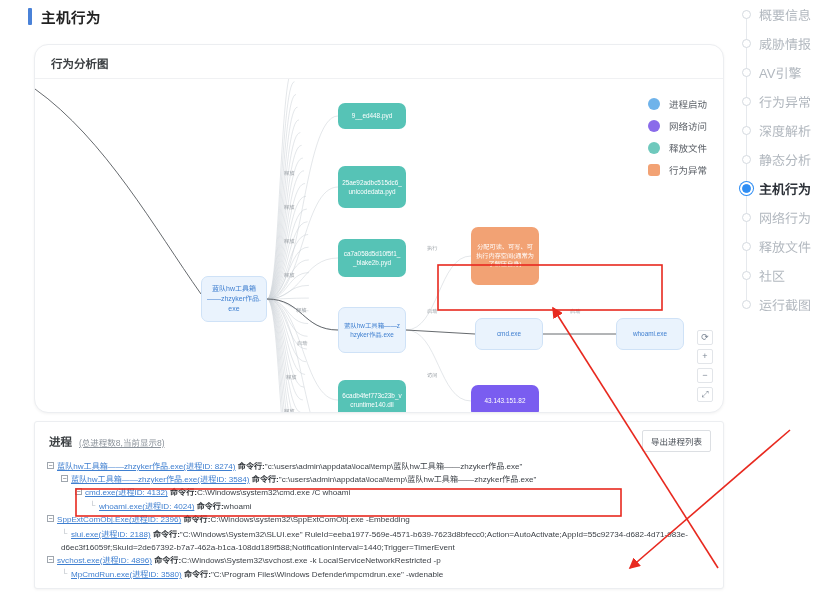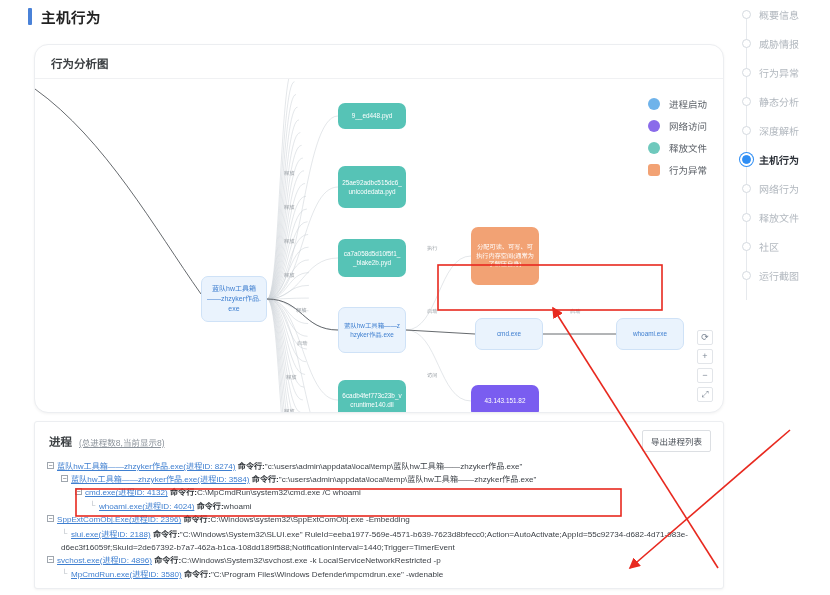--- a/index.html
+++ b/index.html
@@ -200,21 +200,21 @@
   .nav-dot {
     width: 9px; height: 9px; border-radius: 50%;
     border: 1px solid #d5dae0; background: #fff;
     flex: none; margin-left: 4px;
     z-index: 2;
   }
   .nav-item.active .nav-dot {
     border-color: #2f8ef4; background: #2f8ef4;
     box-shadow: 0 0 0 2px #fff, 0 0 0 3px #2f8ef4;
   }
-  .nav-label { font-size: 10px; color: #b2b8bf; white-space: nowrap; }
+  .nav-label { font-size: 13px; color: #b2b8bf; white-space: nowrap; }
   .nav-item.active .nav-label { color: #2c3138; font-weight: bold; }
 </style>
 </head>
 <body>
 
 <div id="root">
 
   <div class="page-title-wrap">
     <div class="title-bar"></div>
     <div class="page-title">主机行为</div>
@@ -354,21 +354,21 @@
 
   <div class="proc-card">
     <div class="proc-head">
       <span class="h1">进程</span>
       <span class="h2">(总进程数8,当前显示8)</span>
     </div>
     <button class="export-btn">导出进程列表</button>
     <div class="proc-tree" id="proc-tree">
         <div class="trow ind0"><span class="tbox">−</span><span class="pname">蓝队hw工具箱——zhzyker作品.exe(进程ID: 8274)</span> <span class="ckey">命令行:</span><span class="cval">"c:\users\admin\appdata\local\temp\蓝队hw工具箱——zhzyker作品.exe"</span></div>
         <div class="trow ind1"><span class="tbox">−</span><span class="pname">蓝队hw工具箱——zhzyker作品.exe(进程ID: 3584)</span> <span class="ckey">命令行:</span><span class="cval">"c:\users\admin\appdata\local\temp\蓝队hw工具箱——zhzyker作品.exe"</span></div>
-        <div class="trow ind2"><span class="tbox">−</span><span class="pname">cmd.exe(进程ID: 4132)</span> <span class="ckey">命令行:</span><span class="cval">C:\MpCmdRun\system32\cmd.exe /C whoami</span></div>
+        <div class="trow ind2"><span class="tbox">−</span><span class="pname">cmd.exe(进程ID: 4132)</span> <span class="ckey">命令行:</span><span class="cval">C:\Windows\system32\cmd.exe /C whoami</span></div>
         <div class="trow ind3"><span class="tleaf">└</span><span class="pname">whoami.exe(进程ID: 4024)</span> <span class="ckey">命令行:</span><span class="cval">whoami</span></div>
         <div class="trow ind0"><span class="tbox">−</span><span class="pname">SppExtComObj.Exe(进程ID: 2396)</span> <span class="ckey">命令行:</span><span class="cval">C:\Windows\system32\SppExtComObj.exe -Embedding</span></div>
         <div class="trow ind1"><span class="tleaf">└</span><span class="pname">slui.exe(进程ID: 2188)</span> <span class="ckey">命令行:</span><span class="cval">"C:\Windows\System32\SLUI.exe" RuleId=eeba1977-569e-4571-b639-7623d8bfecc0;Action=AutoActivate;AppId=55c92734-d682-4d71-983e-d6ec3f16059f;SkuId=2de67392-b7a7-462a-b1ca-108dd189f588;NotificationInterval=1440;Trigger=TimerEvent</span></div>
         <div class="trow ind0"><span class="tbox">−</span><span class="pname">svchost.exe(进程ID: 4896)</span> <span class="ckey">命令行:</span><span class="cval">C:\Windows\System32\svchost.exe -k LocalServiceNetworkRestricted -p</span></div>
         <div class="trow ind1"><span class="tleaf">└</span><span class="pname">MpCmdRun.exe(进程ID: 3580)</span> <span class="ckey">命令行:</span><span class="cval">"C:\Program Files\Windows Defender\mpcmdrun.exe" -wdenable</span></div>
       </div>
   </div>
 
   <div class="sidenav">
     <div class="nav-line"></div>
@@ -376,29 +376,33 @@
         <div class="nav-item">
           <span class="nav-dot"></span>
           <span class="nav-label">概要信息</span>
         </div>
         <div class="nav-item">
           <span class="nav-dot"></span>
           <span class="nav-label">威胁情报</span>
         </div>
         <div class="nav-item">
           <span class="nav-dot"></span>
+          <span class="nav-label">AV引擎</span>
+        </div>
+        <div class="nav-item">
+          <span class="nav-dot"></span>
           <span class="nav-label">行为异常</span>
         </div>
         <div class="nav-item">
           <span class="nav-dot"></span>
+          <span class="nav-label">深度解析</span>
+        </div>
+        <div class="nav-item">
+          <span class="nav-dot"></span>
           <span class="nav-label">静态分析</span>
-        </div>
-        <div class="nav-item">
-          <span class="nav-dot"></span>
-          <span class="nav-label">深度解析</span>
         </div>
         <div class="nav-item active">
           <span class="nav-dot"></span>
           <span class="nav-label">主机行为</span>
         </div>
         <div class="nav-item">
           <span class="nav-dot"></span>
           <span class="nav-label">网络行为</span>
         </div>
         <div class="nav-item">

